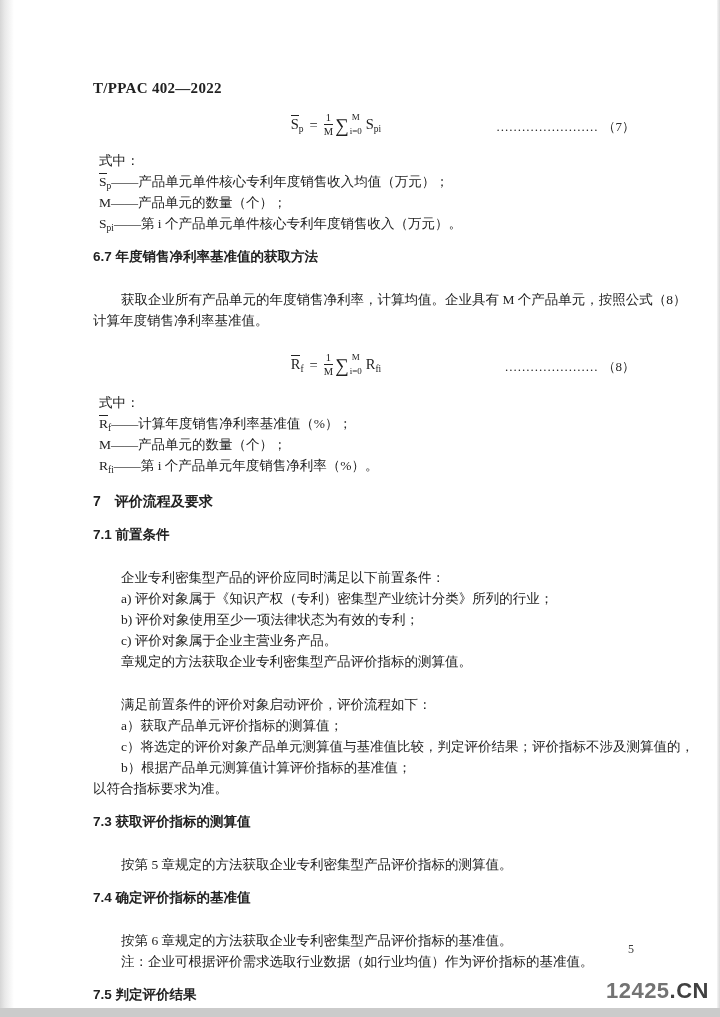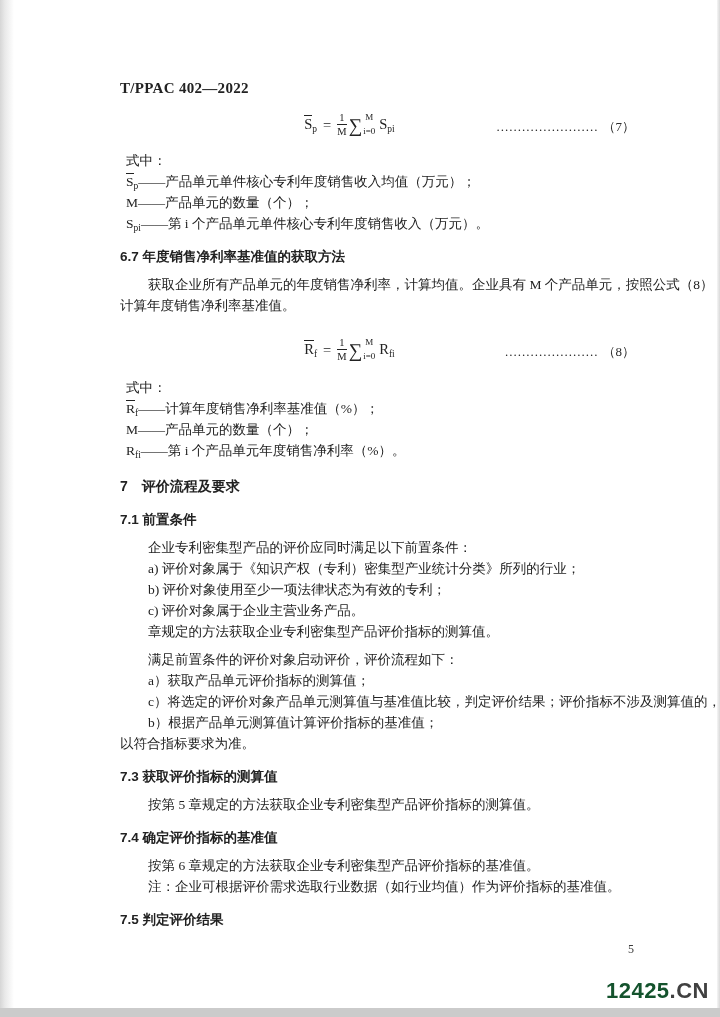--- a/index.html
+++ b/index.html
@@ -26,21 +26,21 @@
     background: linear-gradient(to left, #d9d9d9, #f5f5f5);
   }
   .edge-bottom {
     position: absolute; left: 0; right: 0; bottom: 0; height: 9px;
     background: #cbcbcb;
   }
   .page {
     position: absolute;
     left: 0; top: 0;
     width: 720px; height: 1008px;
-    padding: 80px 85px 0 120px;
+    padding: 80px 85px 0 93px;
   }
   .doc-header {
     font-family: "Liberation Serif", "DejaVu Serif", serif;
     font-weight: bold;
     font-size: 15px;
     letter-spacing: 0.3px;
     height: 18px;
     white-space: nowrap;
   }
   
@@ -132,21 +132,21 @@
     font-weight: bold;
     height: 20px;
     line-height: 20px;
     white-space: nowrap;
   }
   .body {
     font-size: 13.5px;
     line-height: 21px;
     white-space: nowrap;
   }
-  .body.first { margin-top: 7px; }
+  .body.first { margin-top: 22px; }
   .indent { padding-left: 28px; }
   
   .page-number {
     position: absolute;
     top: 942px;
     right: 86px;
     font-size: 12px;
     color: #3a3a3a;
   }
   .watermark {
@@ -154,21 +154,21 @@
     right: 11px;
     bottom: 13px;
     font-family: "Liberation Sans", "DejaVu Sans", sans-serif;
     font-size: 22px;
     font-weight: bold;
     letter-spacing: 0.5px;
     text-decoration: none;
     cursor: pointer;
     white-space: nowrap;
   }
-  .wm-num { color: #14532d; }
+  .wm-num { color: #737373; }
   .wm-tld { color: #404040; }
 </style>
 </head>
 <body>
 
 <div class="stage">
   <div class="edge-left"></div>
   <div class="edge-right"></div>
 
   <div class="page">

